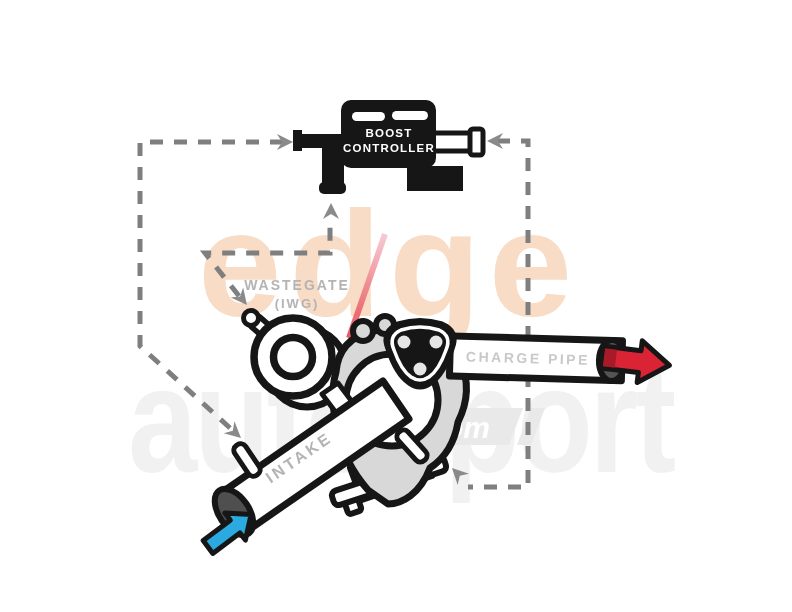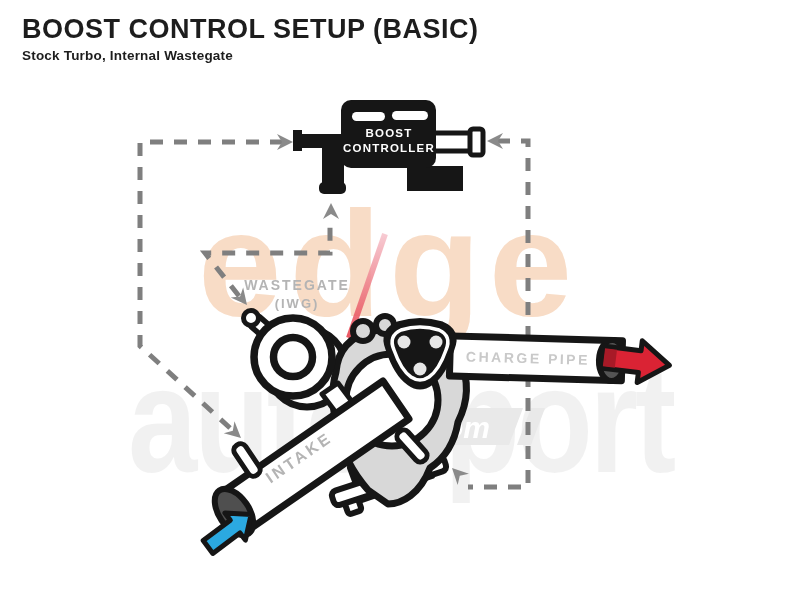--- a/index.html
+++ b/index.html
@@ -14,24 +14,20 @@
   .wm-auto{font-size:150px;font-weight:bold;letter-spacing:-4px;}
   .wm-com{font-size:30px;font-weight:bold;font-style:italic;}
   .dev-label{font-size:11.5px;font-weight:bold;letter-spacing:1.2px;fill:#ffffff;text-anchor:middle;}
   .g-label{font-weight:bold;text-anchor:middle;}
 </style>
 </head>
 <body>
 
 <div class="page">
 
-  <div class="hdr">
-    <h1>BOOST CONTROL SETUP (BASIC)</h1>
-    <p>Stock Turbo, Internal Wastegate</p>
-  </div>
 
   <svg width="792" height="612" viewBox="0 0 792 612">
     <defs>
       <linearGradient id="slashGrad" x1="0" y1="0" x2="0" y2="1">
         <stop offset="0" stop-color="#f6c2cb"></stop>
         <stop offset="1" stop-color="#e63946"></stop>
       </linearGradient>
     </defs>
 
     <g>

